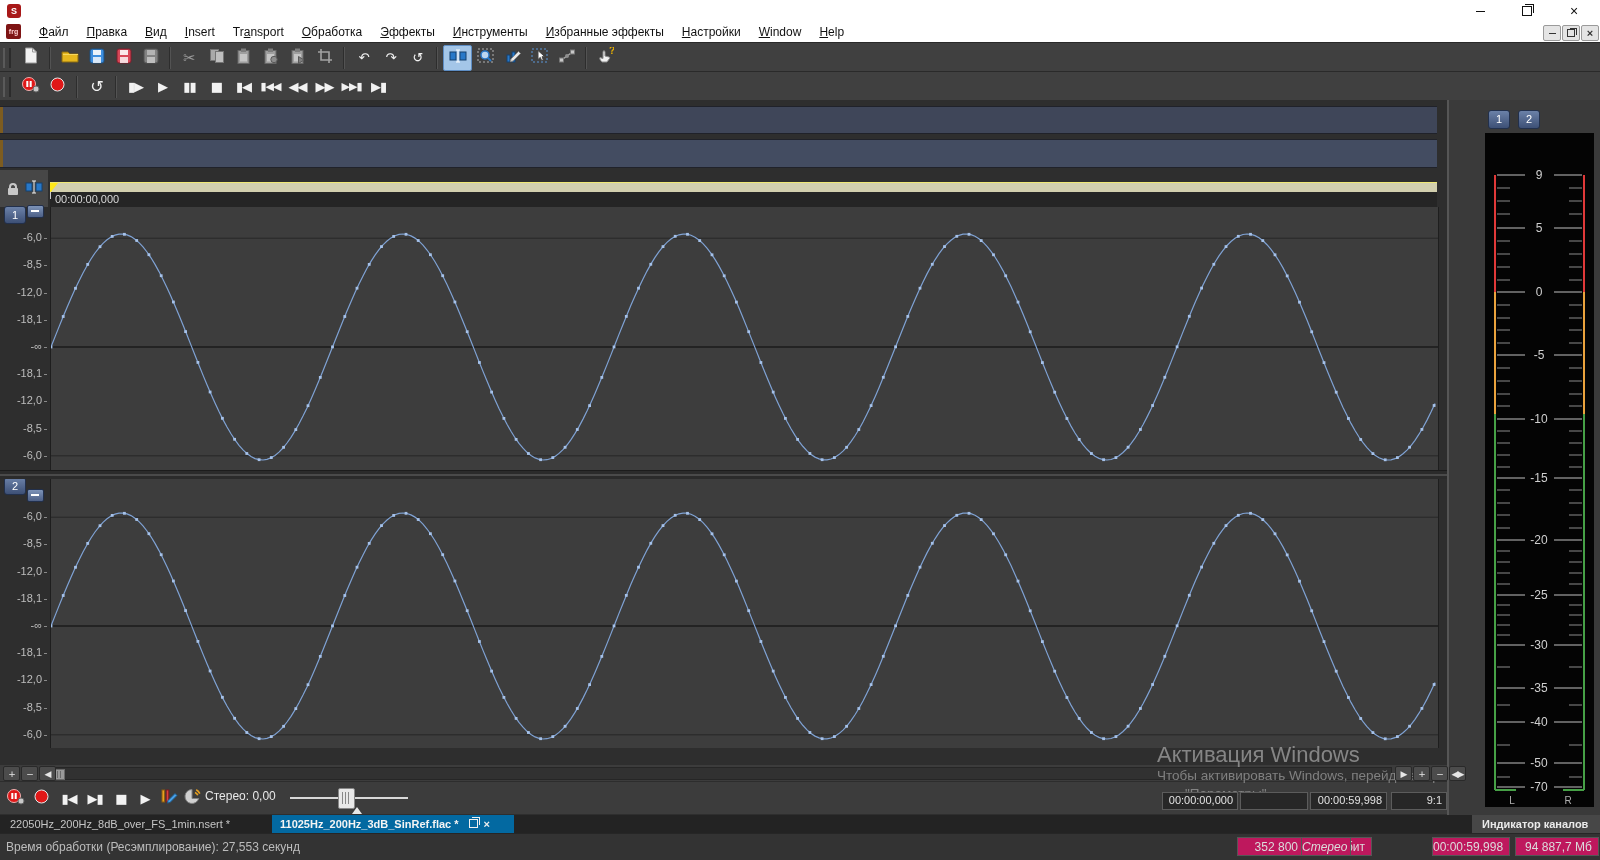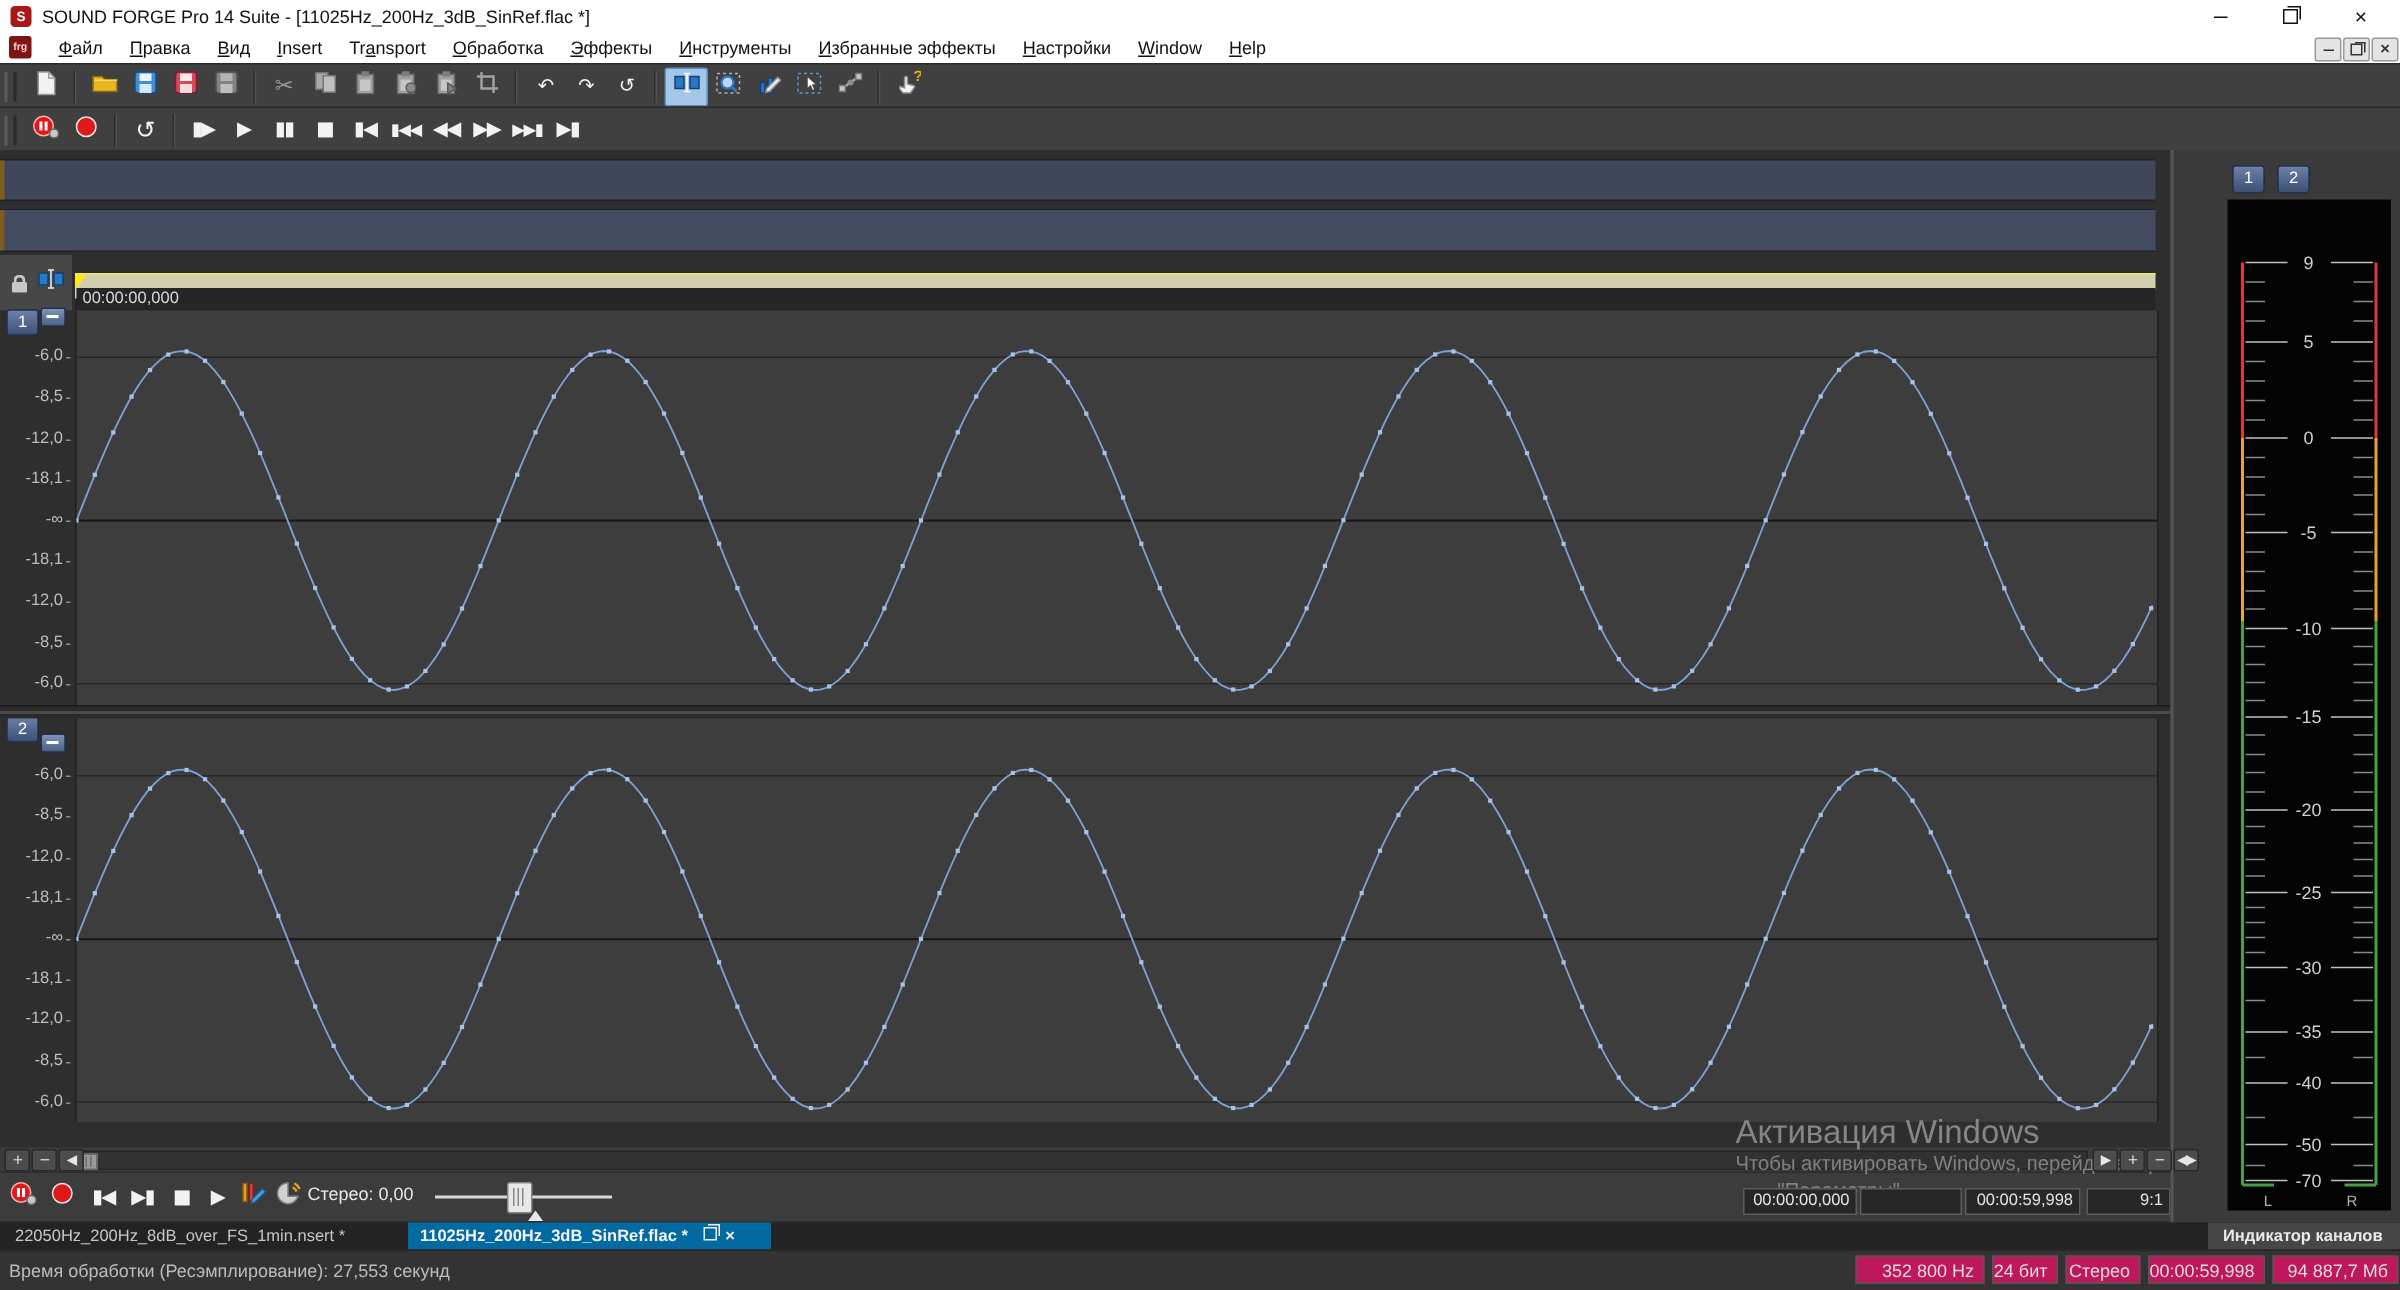--- a/index.html
+++ b/index.html
@@ -122,21 +122,20 @@
   #statusbar{left:0;top:833px;width:1600px;height:27px;background:#333333;border-top:1px solid #262626}
   #status-left{left:6px;top:6px;font-size:12px;color:#bcbcbc;white-space:nowrap}
   .scell{position:absolute;top:3px;height:19px;background:#be185d;border:1px solid #565656;
          color:#dcdcdc;font-size:12px;text-align:right;padding:2px 6px 0 0;box-sizing:border-box}
 </style>
 </head>
 <body>
 
 <div id="titlebar" class="abs">
   <div id="app-icon" class="abs">S</div>
-  <div id="title-text" class="abs">SOUND FORGE Pro 14 Suite - [11025Hz_200Hz_3dB_SinRef.flac *]</div>
   <div class="wctl abs" style="left:1463px">
       <span class="bar-min"></span>
     </div>
   <div class="wctl abs" style="left:1510px">
       <span class="ico-restore"></span>
     </div>
   <div class="wctl abs" style="left:1557px">
       <span class="xglyph">×</span>
     </div>
 </div>
@@ -846,16 +845,16 @@
 <div id="tabrow" class="abs">
     <div class="dtab active" style="left: 272px; width: 242px;"><span>11025Hz_200Hz_3dB_SinRef.flac *</span><span class="tab-restore"></span><span class="tab-x">×</span></div>
     <div class="dtab" style="left: 2px; width: 268px;"><span>22050Hz_200Hz_8dB_over_FS_1min.nsert *</span></div>
   <div id="meter-tab" class="dtab">Индикатор каналов</div>
 </div>
 
 <div id="statusbar" class="abs">
   <div id="status-left" class="abs">Время обработки (Ресэмплирование): 27,553 секунд</div>
 <div class="scell" style="left: 1237px; width: 86px;">352 800 Hz</div>
     <div class="scell" style="left: 1328px; width: 44px;">24 бит</div>
-    <div class="scell" style="left: 1377px; width: 50px;">Стерео</div>
+    <div class="scell" style="left: 1301px; width: 50px; font-style: italic;">Стерео</div>
     <div class="scell" style="left: 1432px; width: 78px;">00:00:59,998</div>
     <div class="scell" style="left: 1515px; width: 84px;">94 887,7 Мб</div>
   </div>
 
 </body></html>

